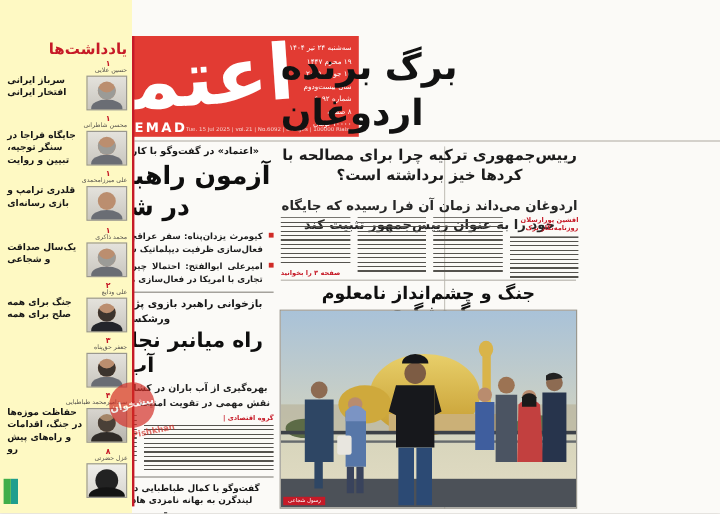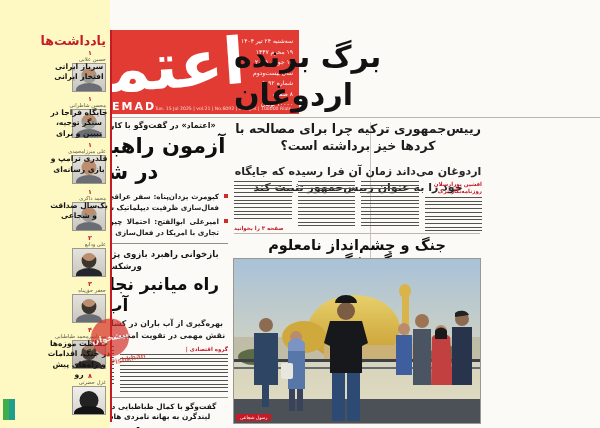--- a/index.html
+++ b/index.html
@@ -60,22 +60,22 @@
   .sb-col { flex:1; position:relative; }
   .lead-in { font-size:5.5px; font-weight:bold; margin-bottom:2px; }
 
   
   .sidebar { position:absolute; left:0; top:0; width:110px; height:100%; background:#fef9c3; padding:0 4px 0 6px; }
   .sb-title { margin-top:33px; text-align:right; font-size:12.5px; font-weight:bold; color:#c61a27; }
   .sb-item { position:relative; height:46.2px; }
   .sb-num { position:absolute; right:14px; top:1px; font-size:6.5px; font-weight:bold; color:#c61a27; }
   .sb-name { position:absolute; right:0; top:8px; width:100%; text-align:right; font-size:5.2px; color:#55524c; }
   .sb-photo { position:absolute; right:0; top:15px; width:34px; height:29px; border:1px solid #9a988f; }
-  .sb-t { position:absolute; left:0; top:14px; width:64px; text-align:center; font-size:7.6px; font-weight:bold;
-          line-height:1.35; color:#141414;margin-left:41px; }
+  .sb-t { position:absolute; left:0; top:14px; width:64px; text-align:left; font-size:7.6px; font-weight:bold;
+          line-height:1.35; color:#141414; }
   .ph { background:linear-gradient(#e4e2dc,#c9c6bf); position:relative; overflow:hidden; }
   .ph::before { content:""; position:absolute; left:50%; top:4px; transform:translateX(-50%);
                 width:15px; height:15px; border-radius:50%; background:#bb8e6f; }
   .ph::after { content:""; position:absolute; left:50%; bottom:-6px; transform:translateX(-50%);
                width:26px; height:14px; border-radius:50% 50% 0 0; background:#6a6d74; }
   .ph.gray::before { box-shadow:inset 0 -6px 0 #9b9b97; }
   .ph.beard::before { box-shadow:inset 0 -7px 0 #3c342e; }
   .ph.longbeard { background:linear-gradient(#d8d5cf,#b7b4ad); }
   .ph.longbeard::before { background:#a58668; box-shadow:inset 0 -9px 0 #4a4038; }
   .ph.longbeard::after { background:#2f2b28; }
@@ -252,38 +252,39 @@
     <div class="sb-item">
       <span class="sb-num">۱</span>
       <div class="sb-name">حسین علایی</div>
       <div class="sb-photo ph gray"></div>
       <div class="sb-t">سرباز ایرانی افتخار ایرانی</div>
     </div>
     <div class="sb-item">
       <span class="sb-num">۱</span>
       <div class="sb-name">محسن شاطرانی</div>
       <div class="sb-photo ph gray"></div>
-      <div class="sb-t">جایگاه فراجا در سنگر توجیه، تبیین و برای</div>
+      <div class="sb-t">جایگاه فراجا در سنگر توجیه، تبیین و روایت</div>
     </div>
     <div class="sb-item">
       <span class="sb-num">۱</span>
       <div class="sb-name">علی میرزامحمدی</div>
       <div class="sb-photo ph"></div>
       <div class="sb-t">قلدری ترامپ و بازی رسانه‌ای</div>
     </div>
     <div class="sb-item">
       <span class="sb-num">۱</span>
       <div class="sb-name">محمد ذاکری</div>
       <div class="sb-photo ph gray"></div>
       <div class="sb-t">یک‌سال صداقت و شجاعی</div>
     </div>
     <div class="sb-item">
       <span class="sb-num">۲</span>
       <div class="sb-name">علی ودایع</div>
       <div class="sb-photo ph beard dark"></div>
+      <div class="sb-t">جنگ برای همه صلح برای همه</div>
     </div>
     <div class="sb-item">
       <span class="sb-num">۳</span>
       <div class="sb-name">جعفر حق‌پناه</div>
       <div class="sb-photo ph beard"></div>
     </div>
     <div class="sb-item">
       <span class="sb-num">۴</span>
       <div class="sb-name">سیدامیرمحمد طباطبایی</div>
       <div class="sb-photo ph longbeard"></div>

